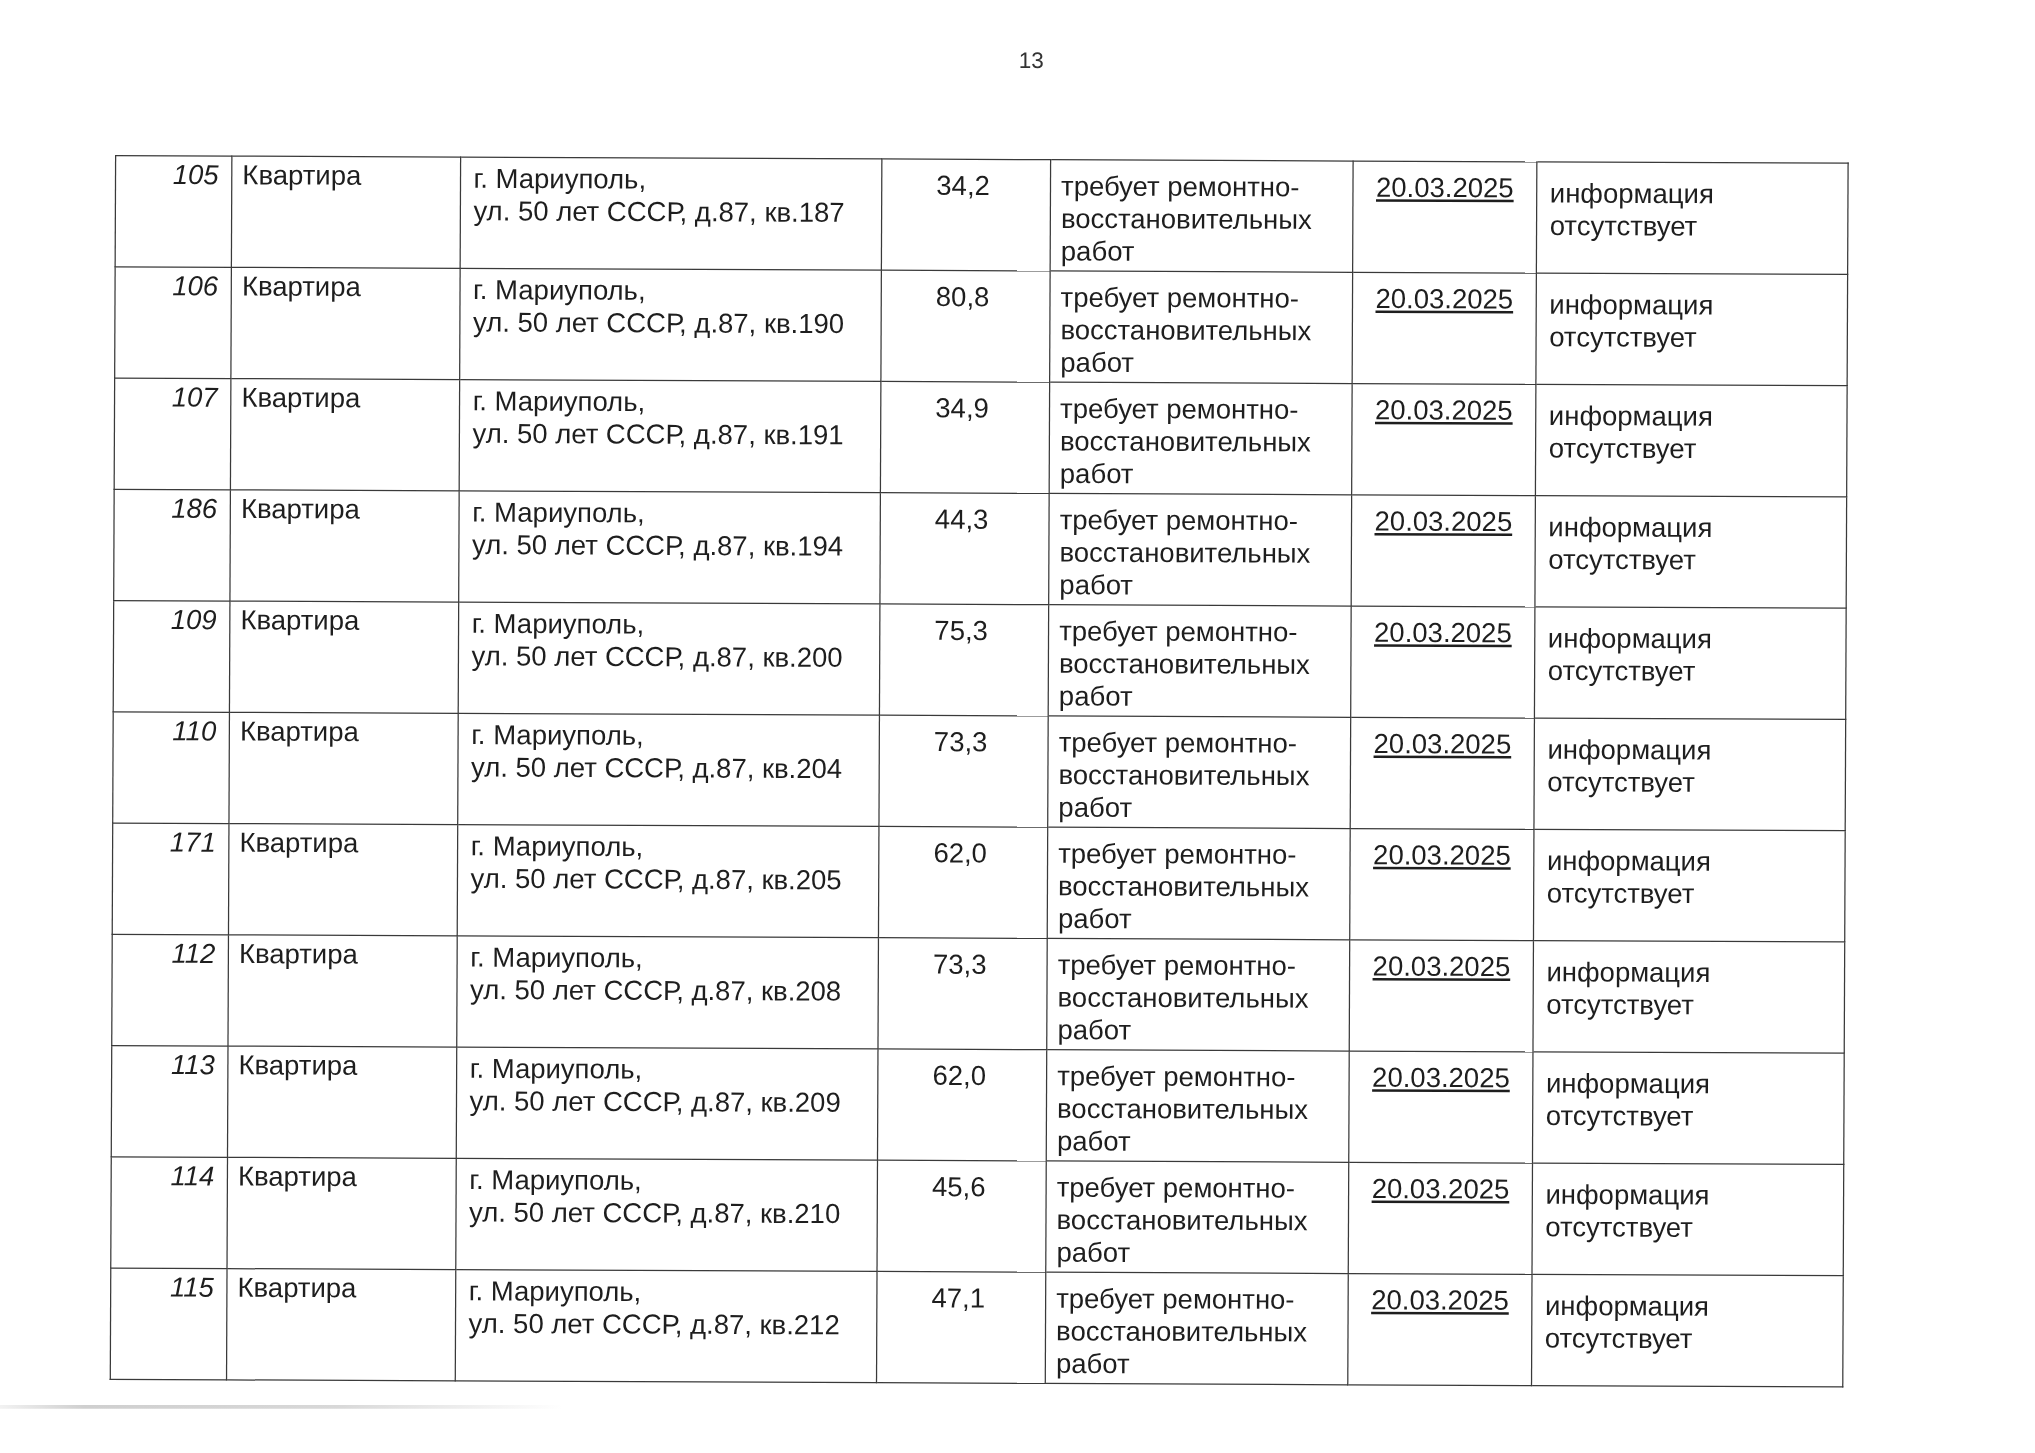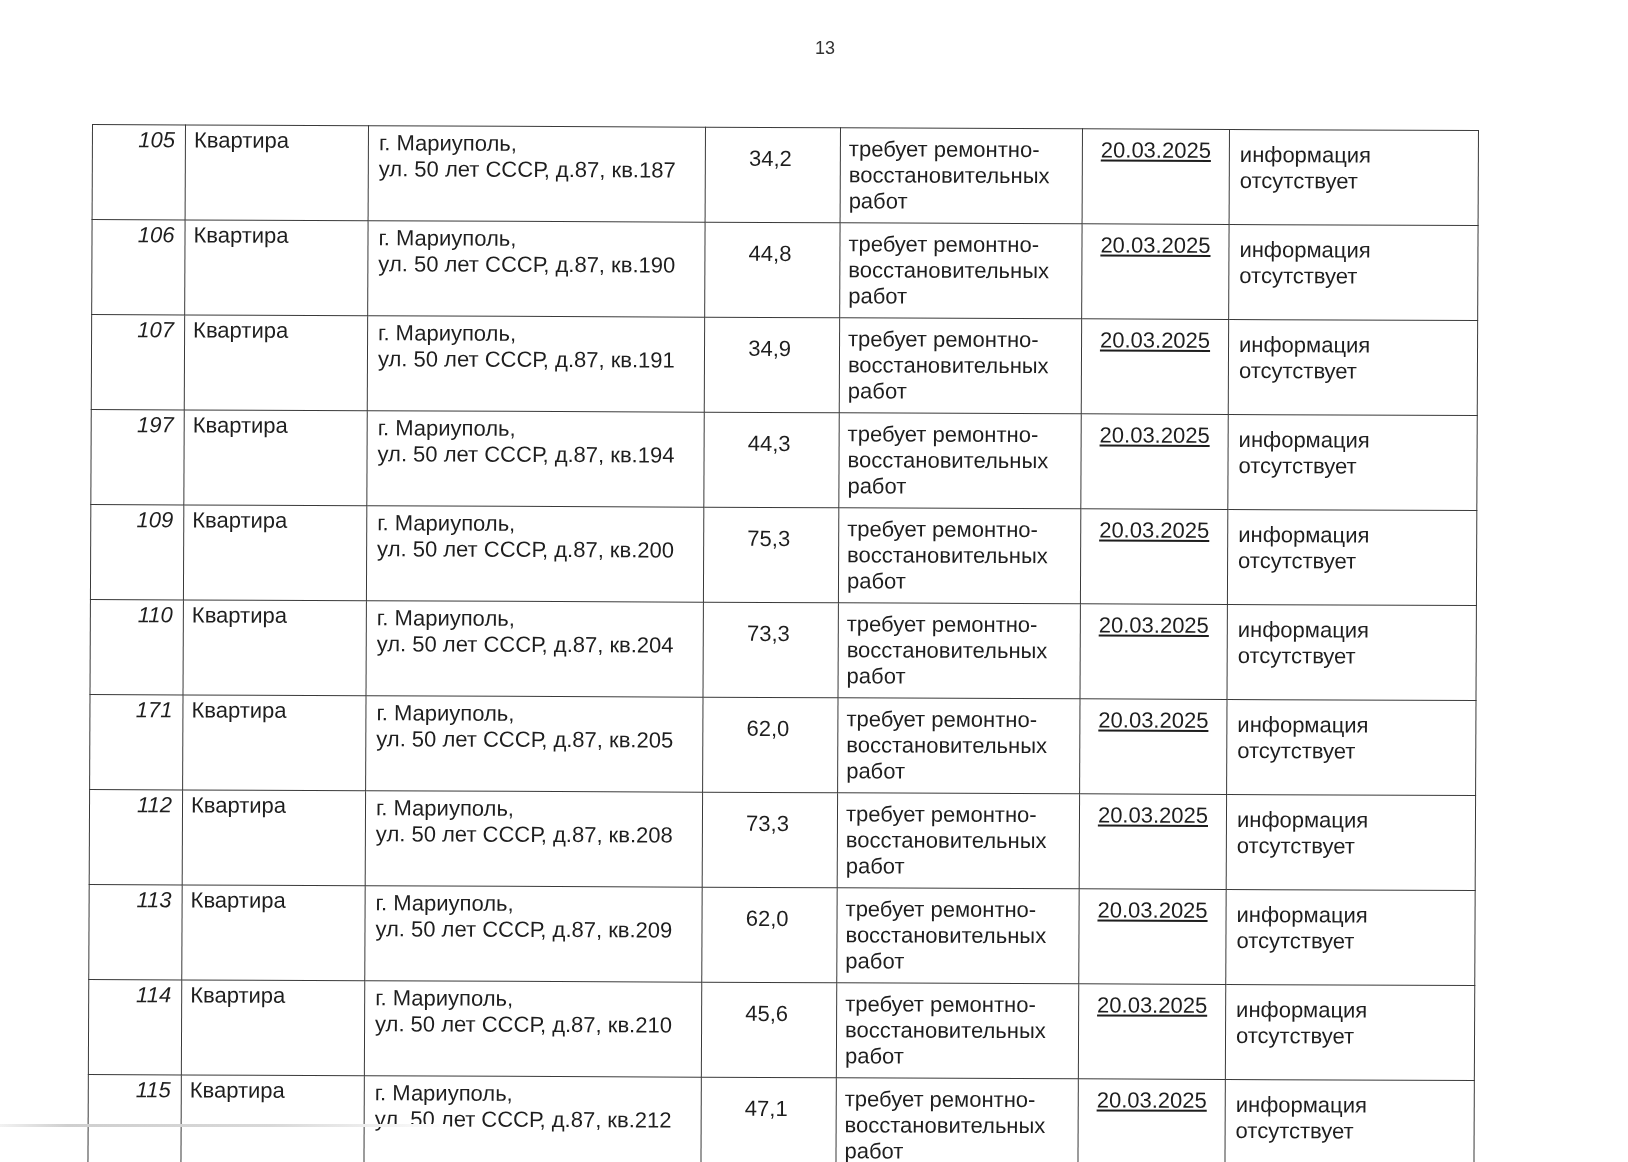--- a/index.html
+++ b/index.html
@@ -48,21 +48,21 @@
   }
   .col-num   { width: 93px; }
   .col-type  { width: 183px; }
   .col-addr  { width: 337px; }
   .col-area  { width: 135px; }
   .col-state { width: 242px; }
   .col-date  { width: 147px; }
   .col-info  { width: 249px; }
 
   td.num  { text-align: right; padding-right: 10px; font-style: italic; }
-  td.area { text-align: right; padding-right: 48px; padding-top: 18px; }
+  td.area { text-align: right; padding-right: 48px; padding-top: 8px; }
   td.addr { padding-top: 4px; padding-left: 10px; }
   td.state { padding-top: 8px; line-height: 26px; }
   td.date { text-align: center; padding-top: 8px; text-decoration: underline; }
   td.info { padding-top: 12px; padding-left: 10px; }
   .line { display: block; }
   .scan-smudge {
     position: absolute;
     left: 0;
     top: 1124px;
     width: 450px;
@@ -107,21 +107,21 @@
     </td>
   </tr>
 
   <tr>
     <td class="num"><span>106</span></td>
     <td class="type"><span>Квартира</span></td>
     <td class="addr">
       <span class="line">г. Мариуполь,</span>
       <span class="line">ул. 50 лет СССР, д.87, кв.190</span>
     </td>
-    <td class="area"><span>44,8</span></td>
+    <td class="area"><span>80,8</span></td>
     <td class="state">
       <span class="line">требует ремонтно-</span>
       <span class="line">восстановительных</span>
       <span class="line">работ</span>
     </td>
     <td class="date"><span>20.03.2025</span></td>
     <td class="info">
       <span class="line">информация</span>
       <span class="line">отсутствует</span>
     </td>
@@ -141,21 +141,21 @@
       <span class="line">работ</span>
     </td>
     <td class="date"><span>20.03.2025</span></td>
     <td class="info">
       <span class="line">информация</span>
       <span class="line">отсутствует</span>
     </td>
   </tr>
 
   <tr>
-    <td class="num"><span>197</span></td>
+    <td class="num"><span>186</span></td>
     <td class="type"><span>Квартира</span></td>
     <td class="addr">
       <span class="line">г. Мариуполь,</span>
       <span class="line">ул. 50 лет СССР, д.87, кв.194</span>
     </td>
     <td class="area"><span>44,3</span></td>
     <td class="state">
       <span class="line">требует ремонтно-</span>
       <span class="line">восстановительных</span>
       <span class="line">работ</span>

